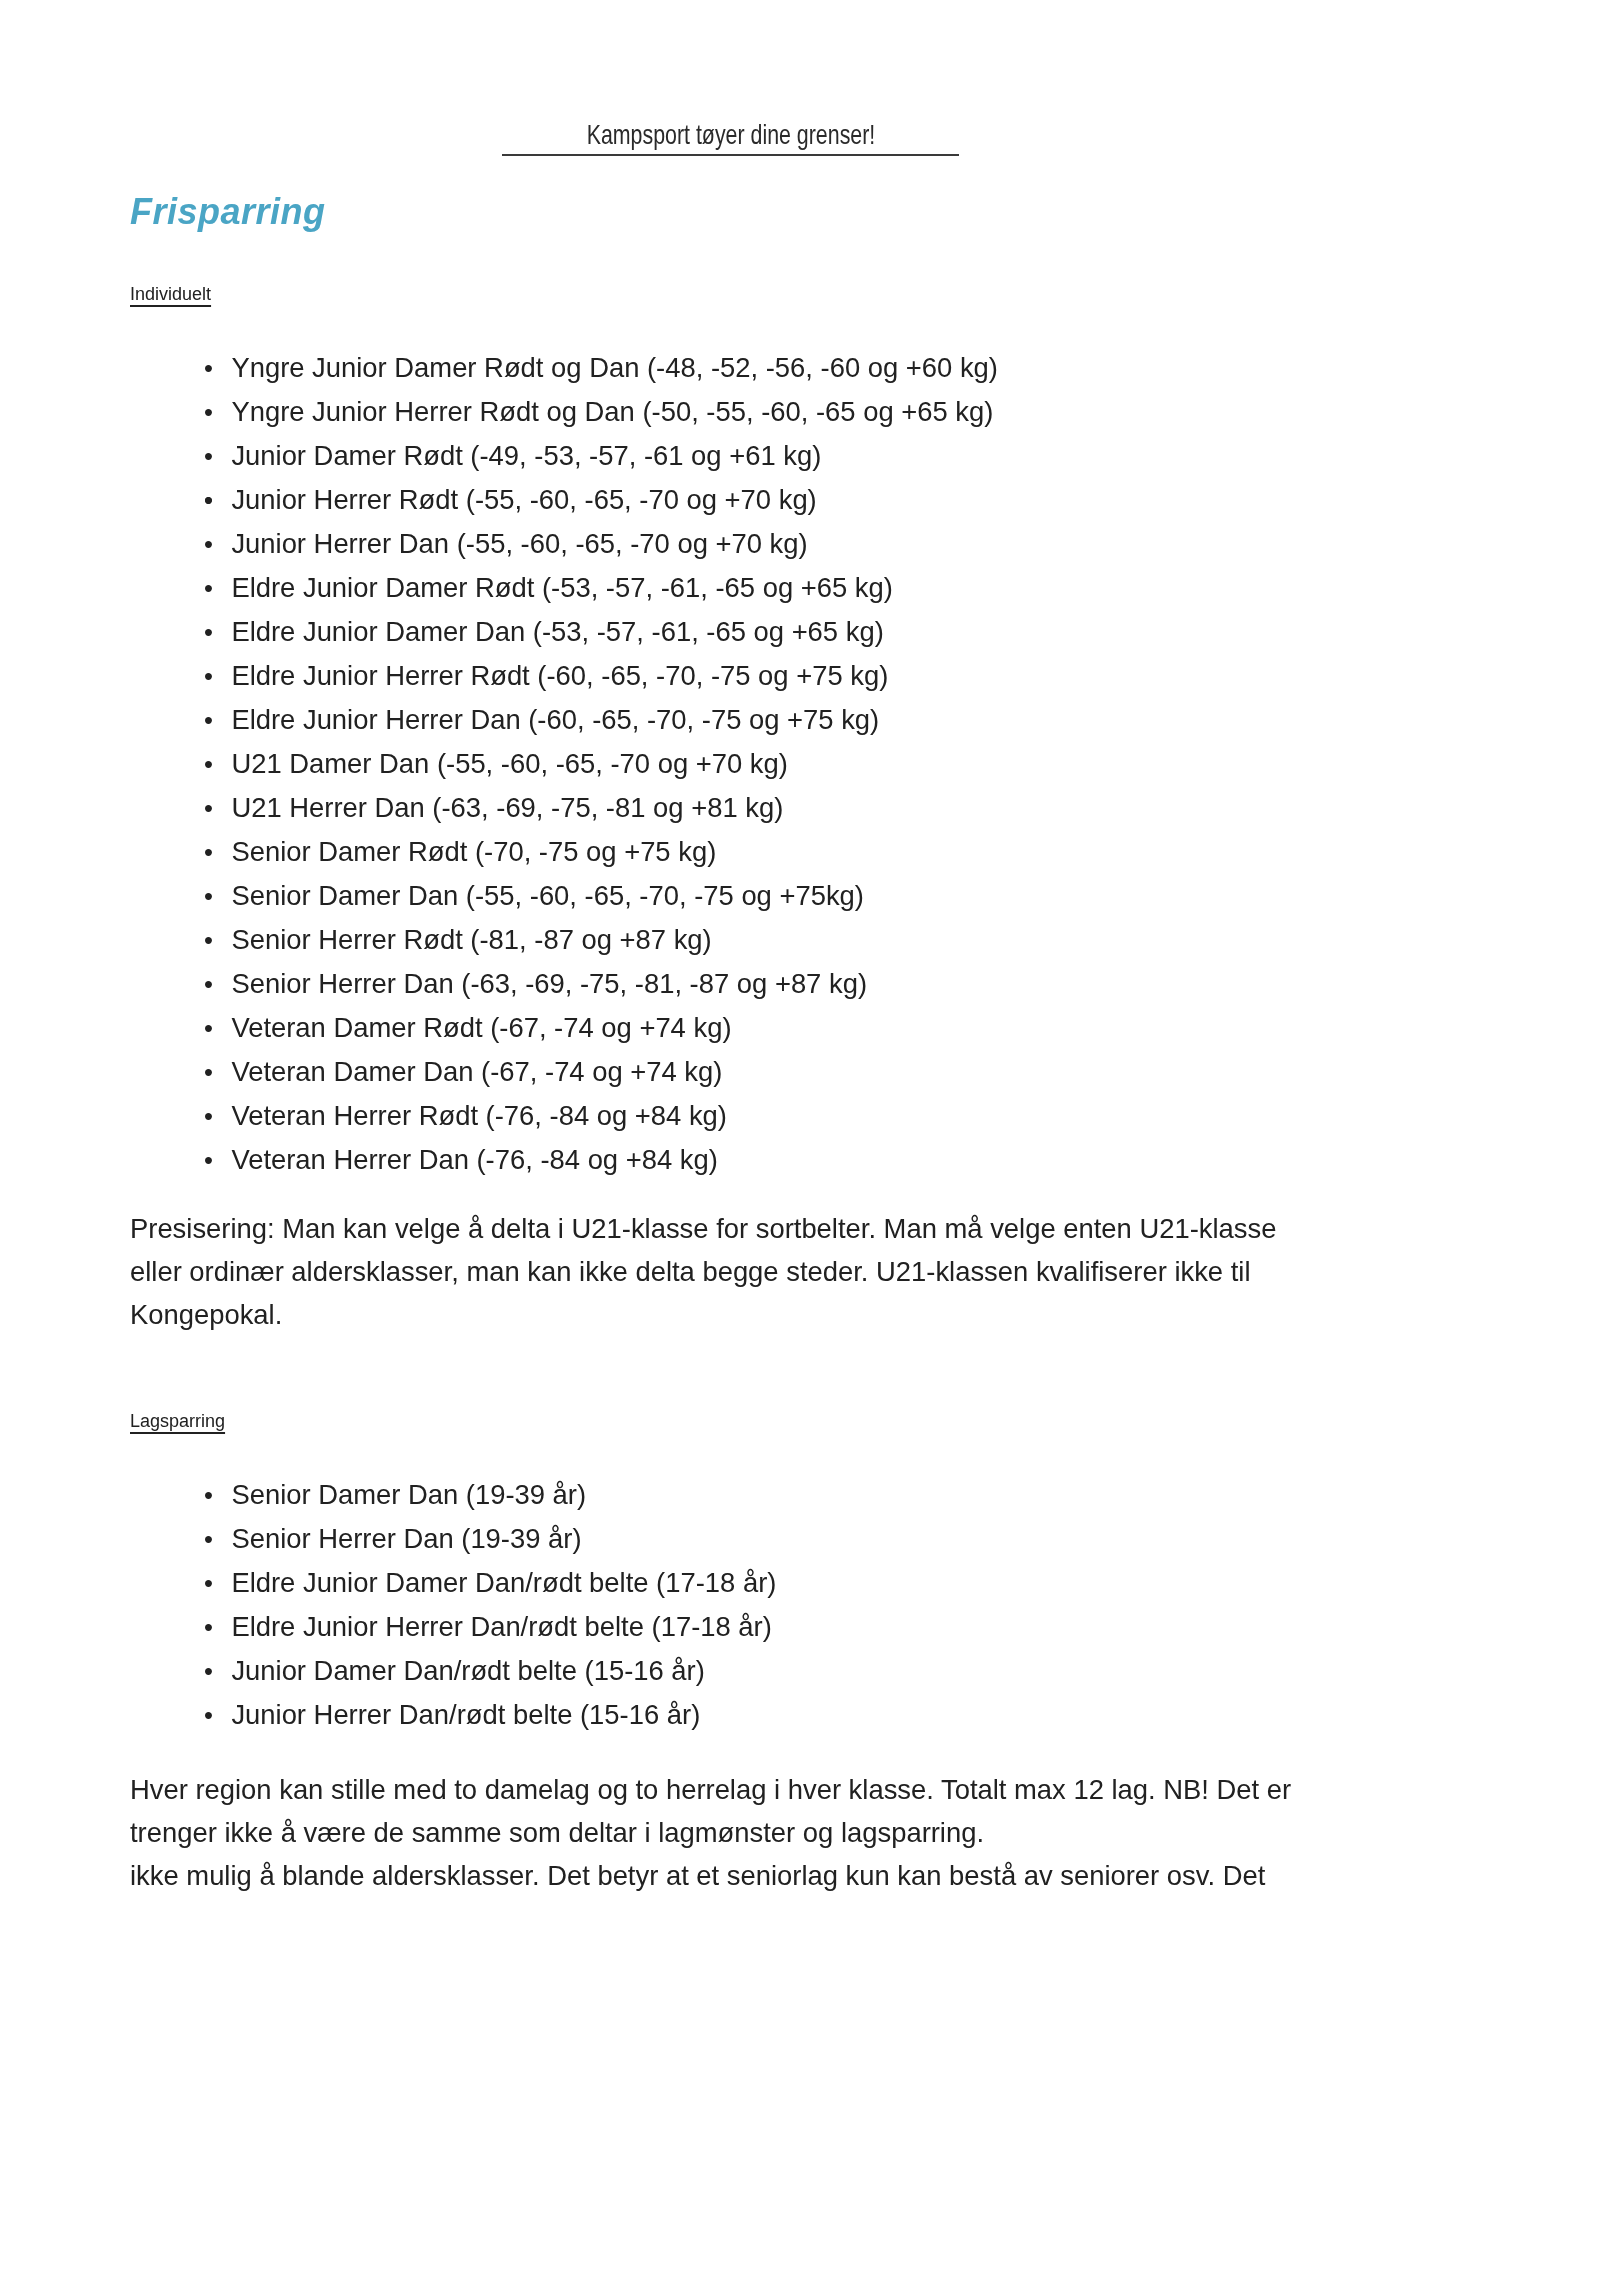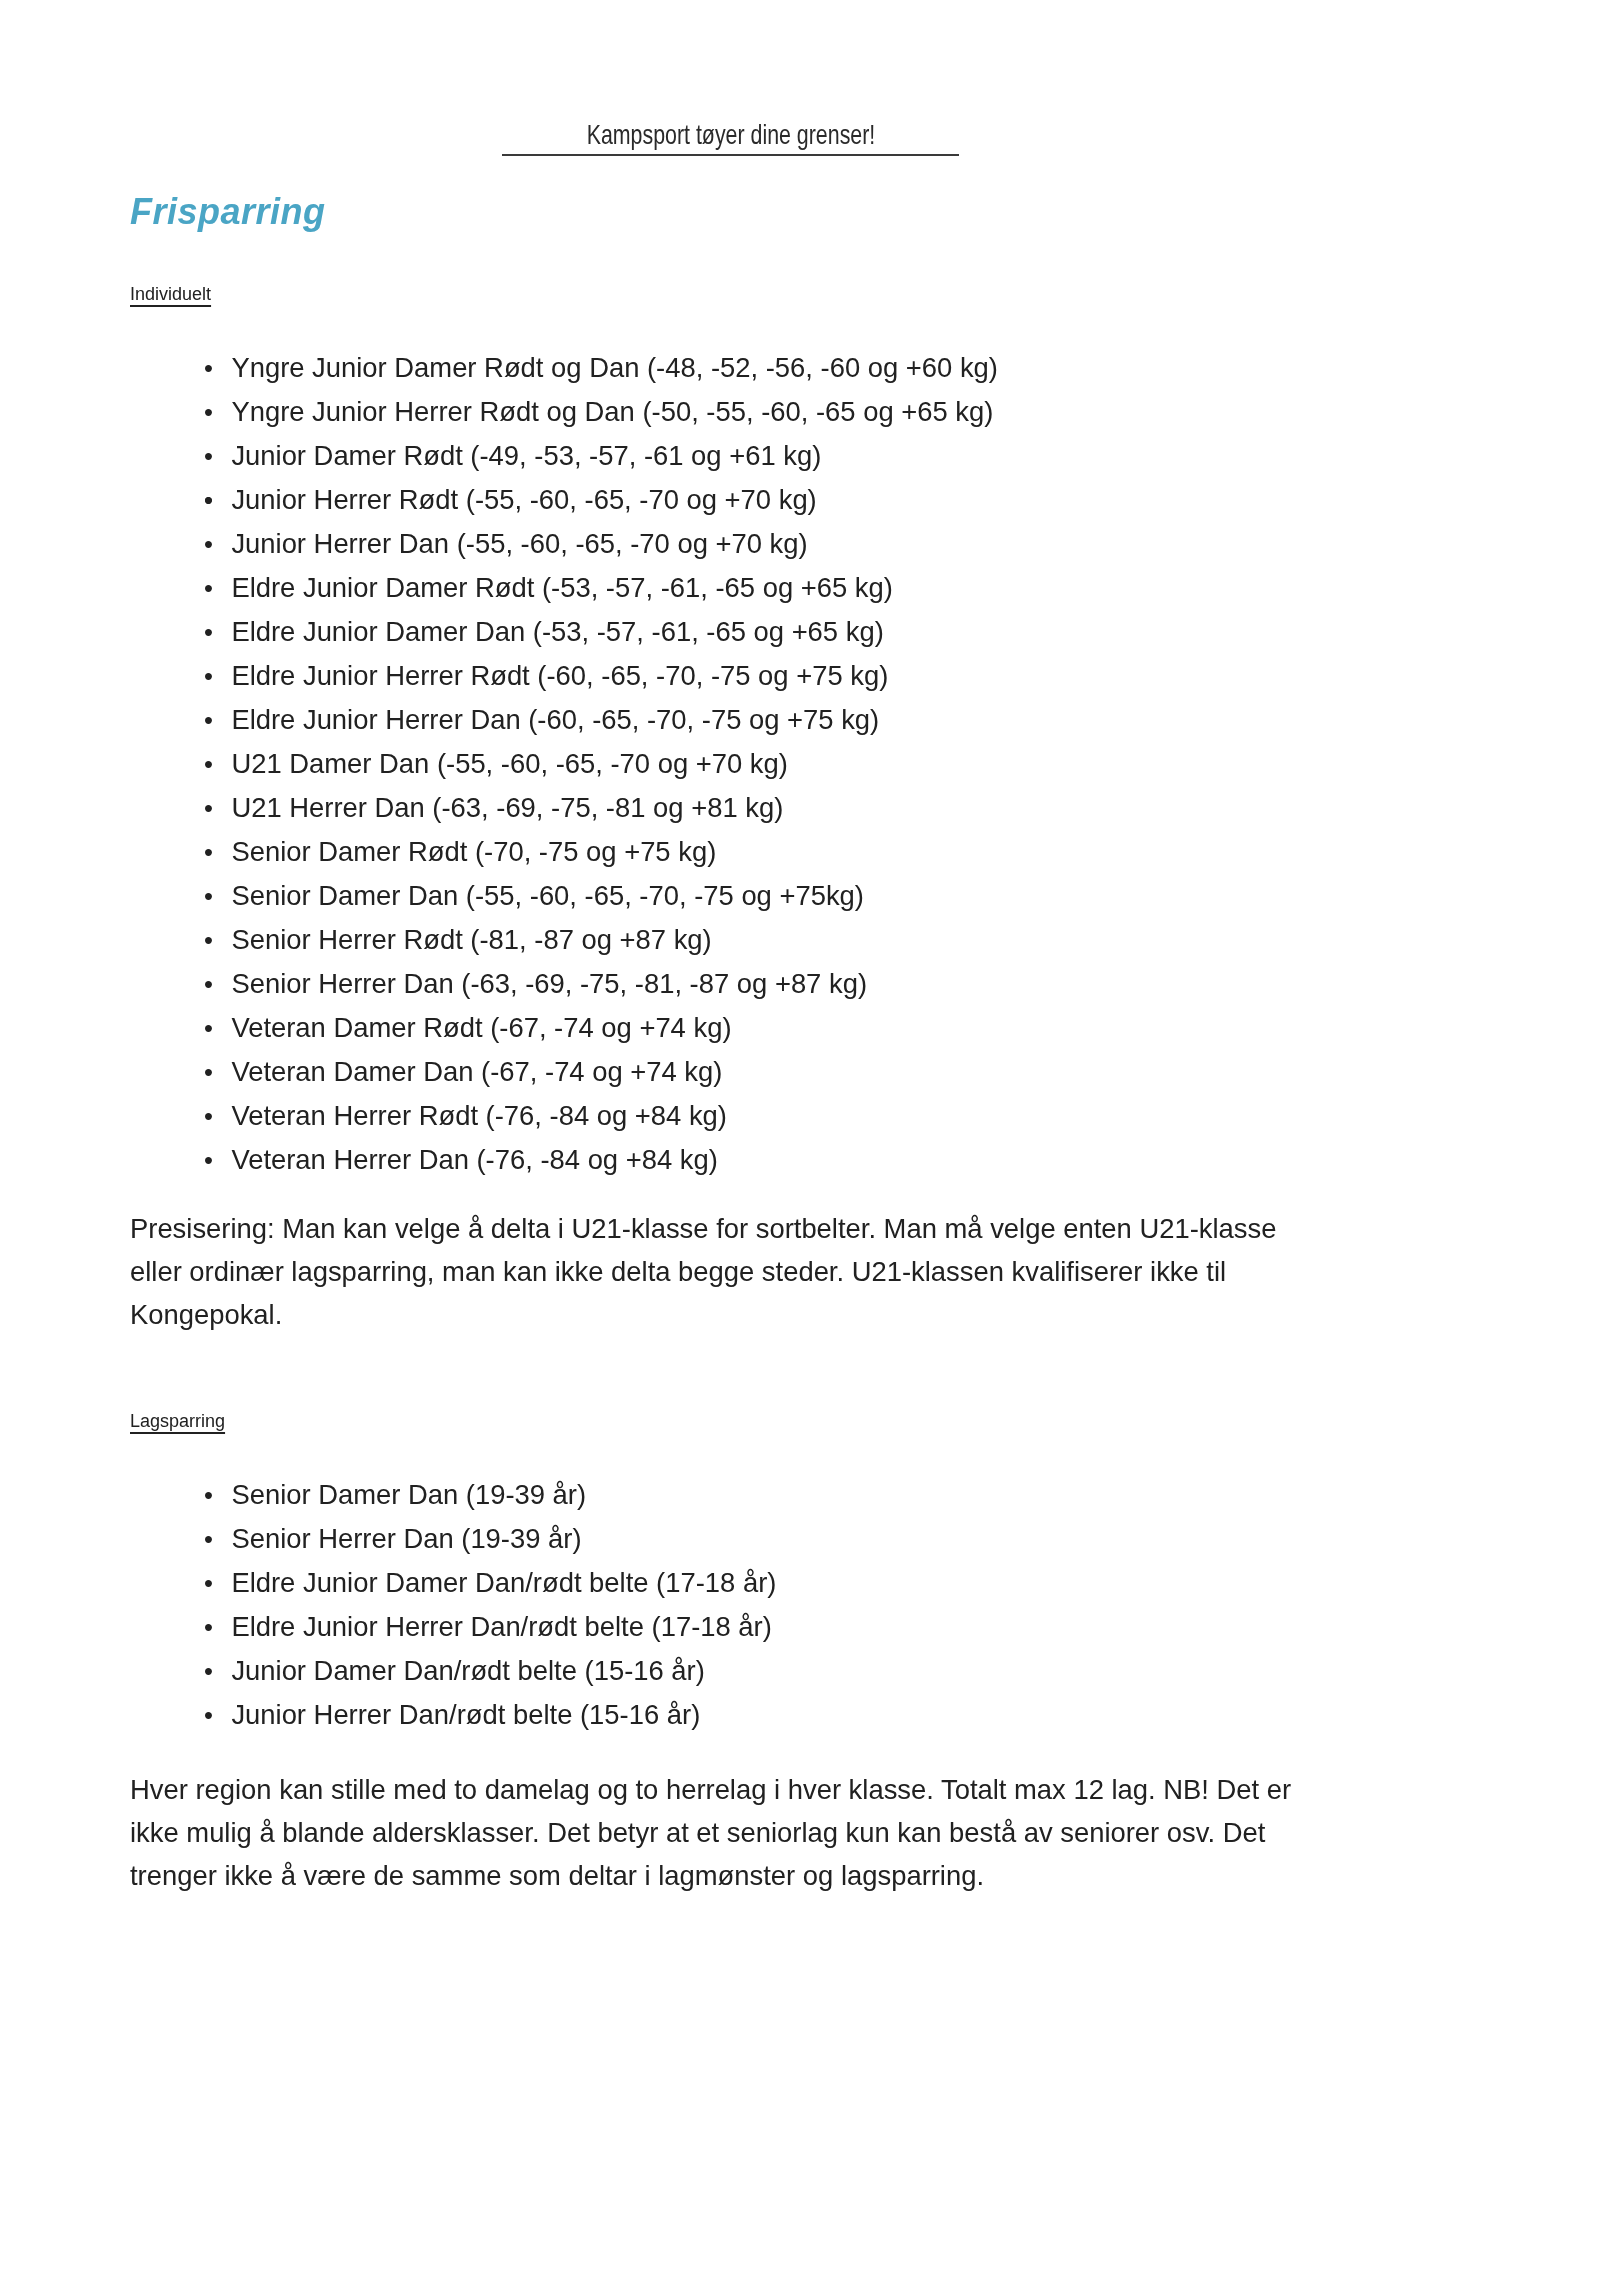--- a/index.html
+++ b/index.html
@@ -215,21 +215,21 @@
       <li>
         <span class="bullet">•</span>
         <span class="item-text">Veteran Herrer Dan (-76, -84 og +84 kg)</span>
       </li>
     </ul>
 
   <div class="para clarification">
 
       <span class="pline">Presisering: Man kan velge å delta i U21-klasse for sortbelter. Man må velge enten U21-klasse</span>
 
-      <span class="pline">eller ordinær lagsparring, man kan ikke delta begge steder. U21-klassen kvalifiserer ikke til</span>
+      <span class="pline">eller ordinær aldersklasser, man kan ikke delta begge steder. U21-klassen kvalifiserer ikke til</span>
 
       <span class="pline">Kongepokal.</span>
     </div>
 
   <h2 class="section-heading team">Lagsparring</h2>
 
   <ul class="class-list">
 
       <li>
         <span class="bullet">•</span>
@@ -259,19 +259,19 @@
       <li>
         <span class="bullet">•</span>
         <span class="item-text">Junior Herrer Dan/rødt belte (15-16 år)</span>
       </li>
     </ul>
 
   <div class="para team-note">
 
       <span class="pline">Hver region kan stille med to damelag og to herrelag i hver klasse. Totalt max 12 lag. NB! Det er</span>
 
+      <span class="pline">trenger ikke å være de samme som deltar i lagmønster og lagsparring.</span>
+
       <span class="pline">ikke mulig å blande aldersklasser. Det betyr at et seniorlag kun kan bestå av seniorer osv. Det</span>
-
-      <span class="pline">trenger ikke å være de samme som deltar i lagmønster og lagsparring.</span>
     </div>
 
 </div>
 
 
 </body></html>

